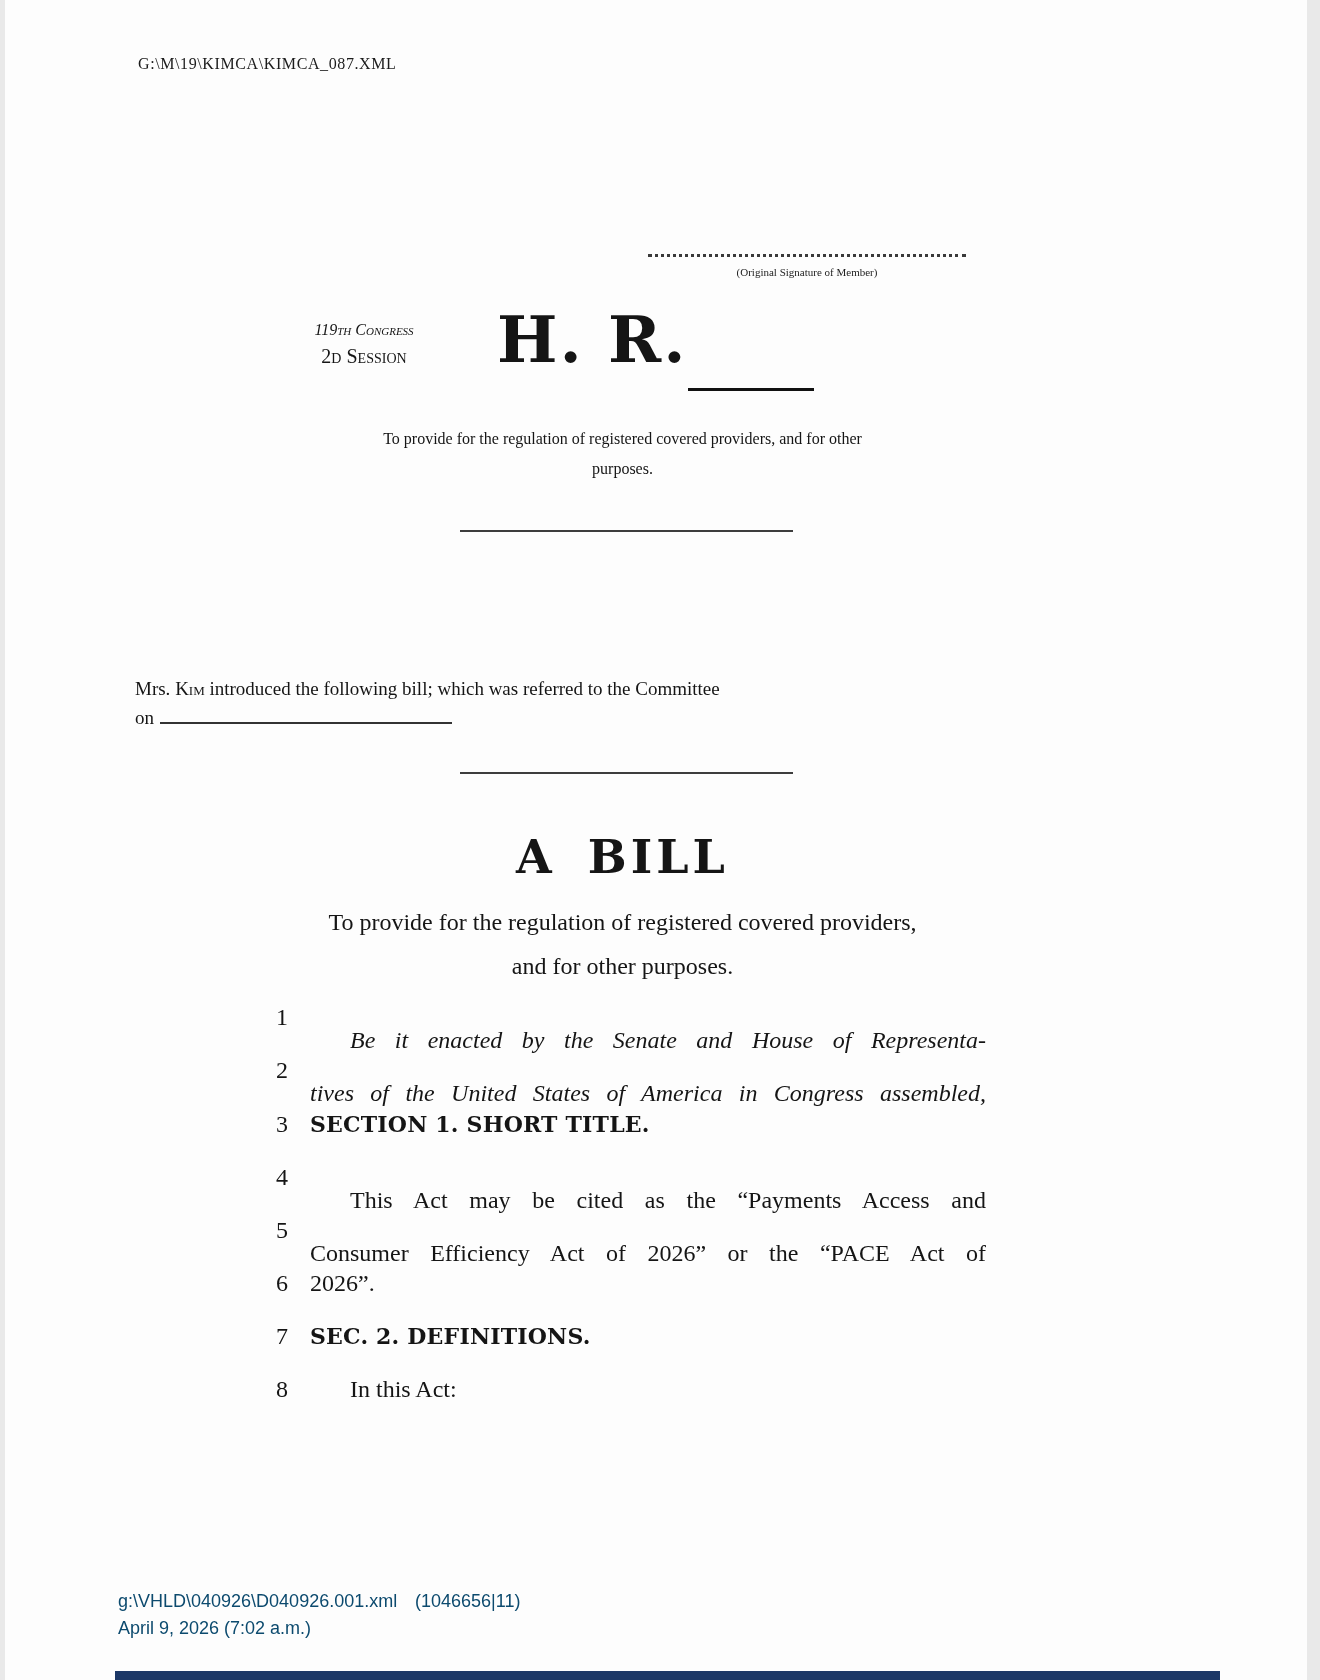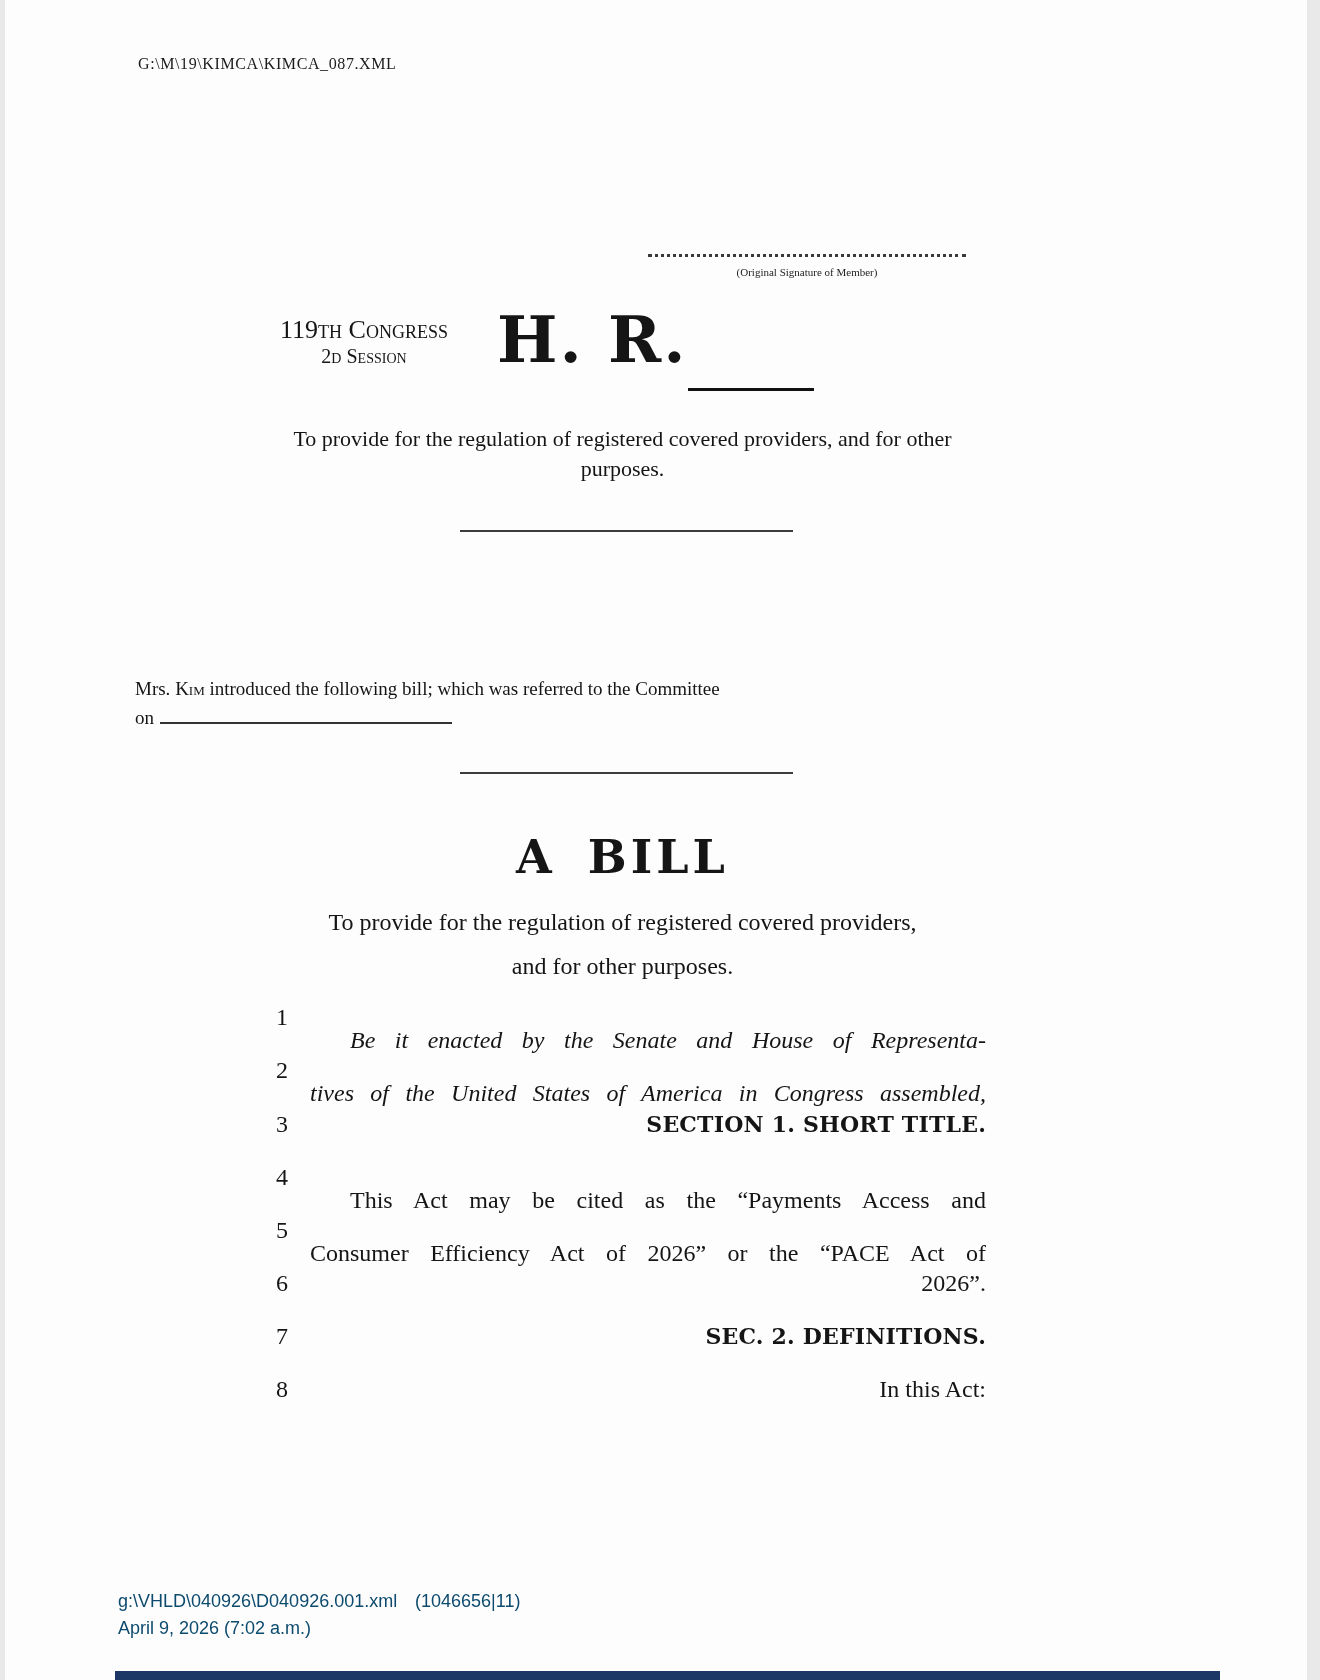--- a/index.html
+++ b/index.html
@@ -32,39 +32,39 @@
   .sig-caption {
     left:643px; top:266px; width:318px;
     text-align:center; font-size:11px; color:#222;
   }
 
   
   .congress {
     left:228px; top:316px; width:262px;
     text-align:center; line-height:27px;
   }
-  .congress .l1 { font-size:26px; }
+  .congress .l1 { font-size:16px;font-style:italic; }
   .congress .l2 { font-size:20px; }
   .sc { font-variant:small-caps; }
 
   
   .hr-label {
     left:492px; top:308px;
     font-family:"DejaVu Serif", serif; font-weight:bold;
     font-size:64px; letter-spacing:2px; line-height:1;
   }
   .hr-blank {
     left:683px; top:356px; width:126px; height:32px;
     border-bottom:3px solid #111;
   }
 
   
   .purpose {
     left:130px; top:424px; width:975px;
-    text-align:center; font-size:22px; line-height:30px;
+    text-align:center; font-size:16px; line-height:30px;
   }
 
   .rule { left:455px; width:333px; height:0; border-top:2.5px solid #3d3d3d; }
   .rule1 { top:530px; }
   .rule2 { top:772px; }
 
   .chamber {
     left:130px; top:594px; width:975px;
     text-align:center; font-size:23px;
     letter-spacing:1.5px; word-spacing:9px; color:#1a1a1a;
@@ -88,21 +88,21 @@
   }
 
   .long-title {
     left:130px; top:900px; width:975px;
     text-align:center; font-size:24px; line-height:44px;
   }
 
   
   .bline { left:0; width:100%; font-size:24px; line-height:30px; }
   .lnum  { position:absolute; left:271px; width:26px; }
-  .ltext { position:absolute; left:305px; width:676px;text-align:right; }
+  .ltext { position:absolute; left:305px; width:676px; }
   .indent { text-indent:40px; }
   .italic { font-style:italic; }
   .boldline {
     font-family:"DejaVu Serif", serif; font-weight:bold;
     font-size:22px; letter-spacing:0.2px;
   }
   .fill { text-align:justify; text-align-last:justify;margin-top:23px; }
 
   
   .footer {

